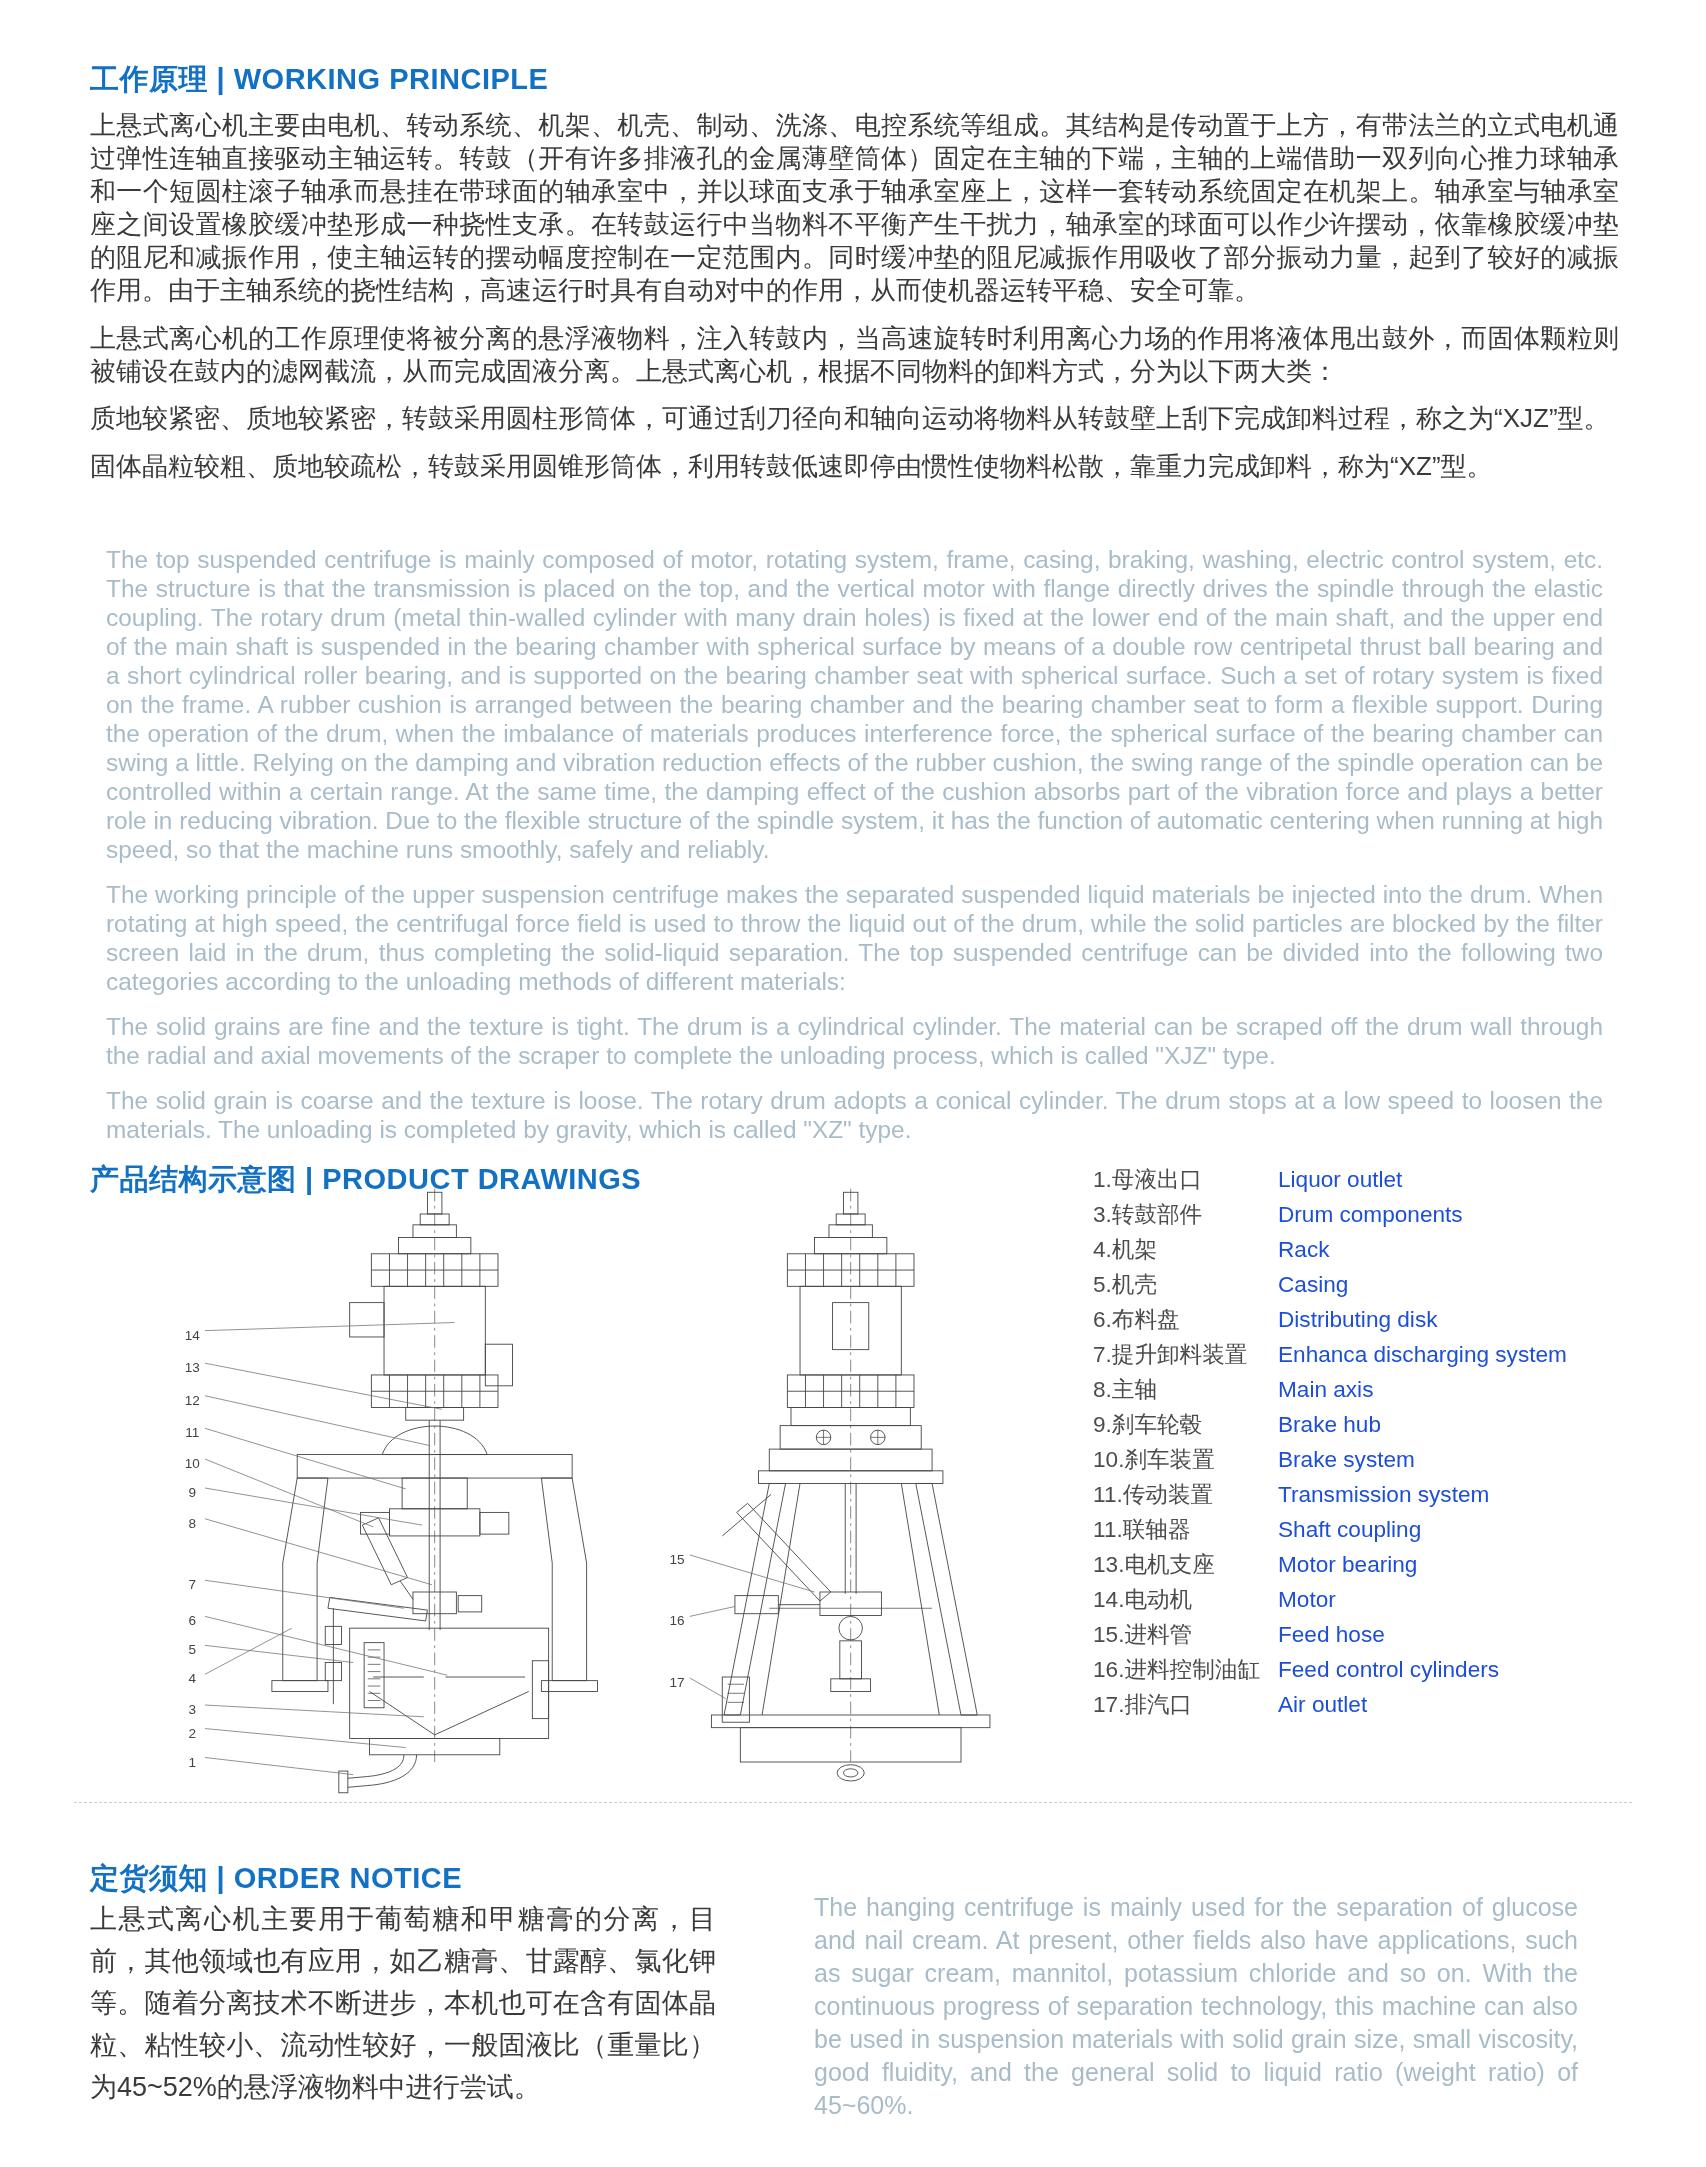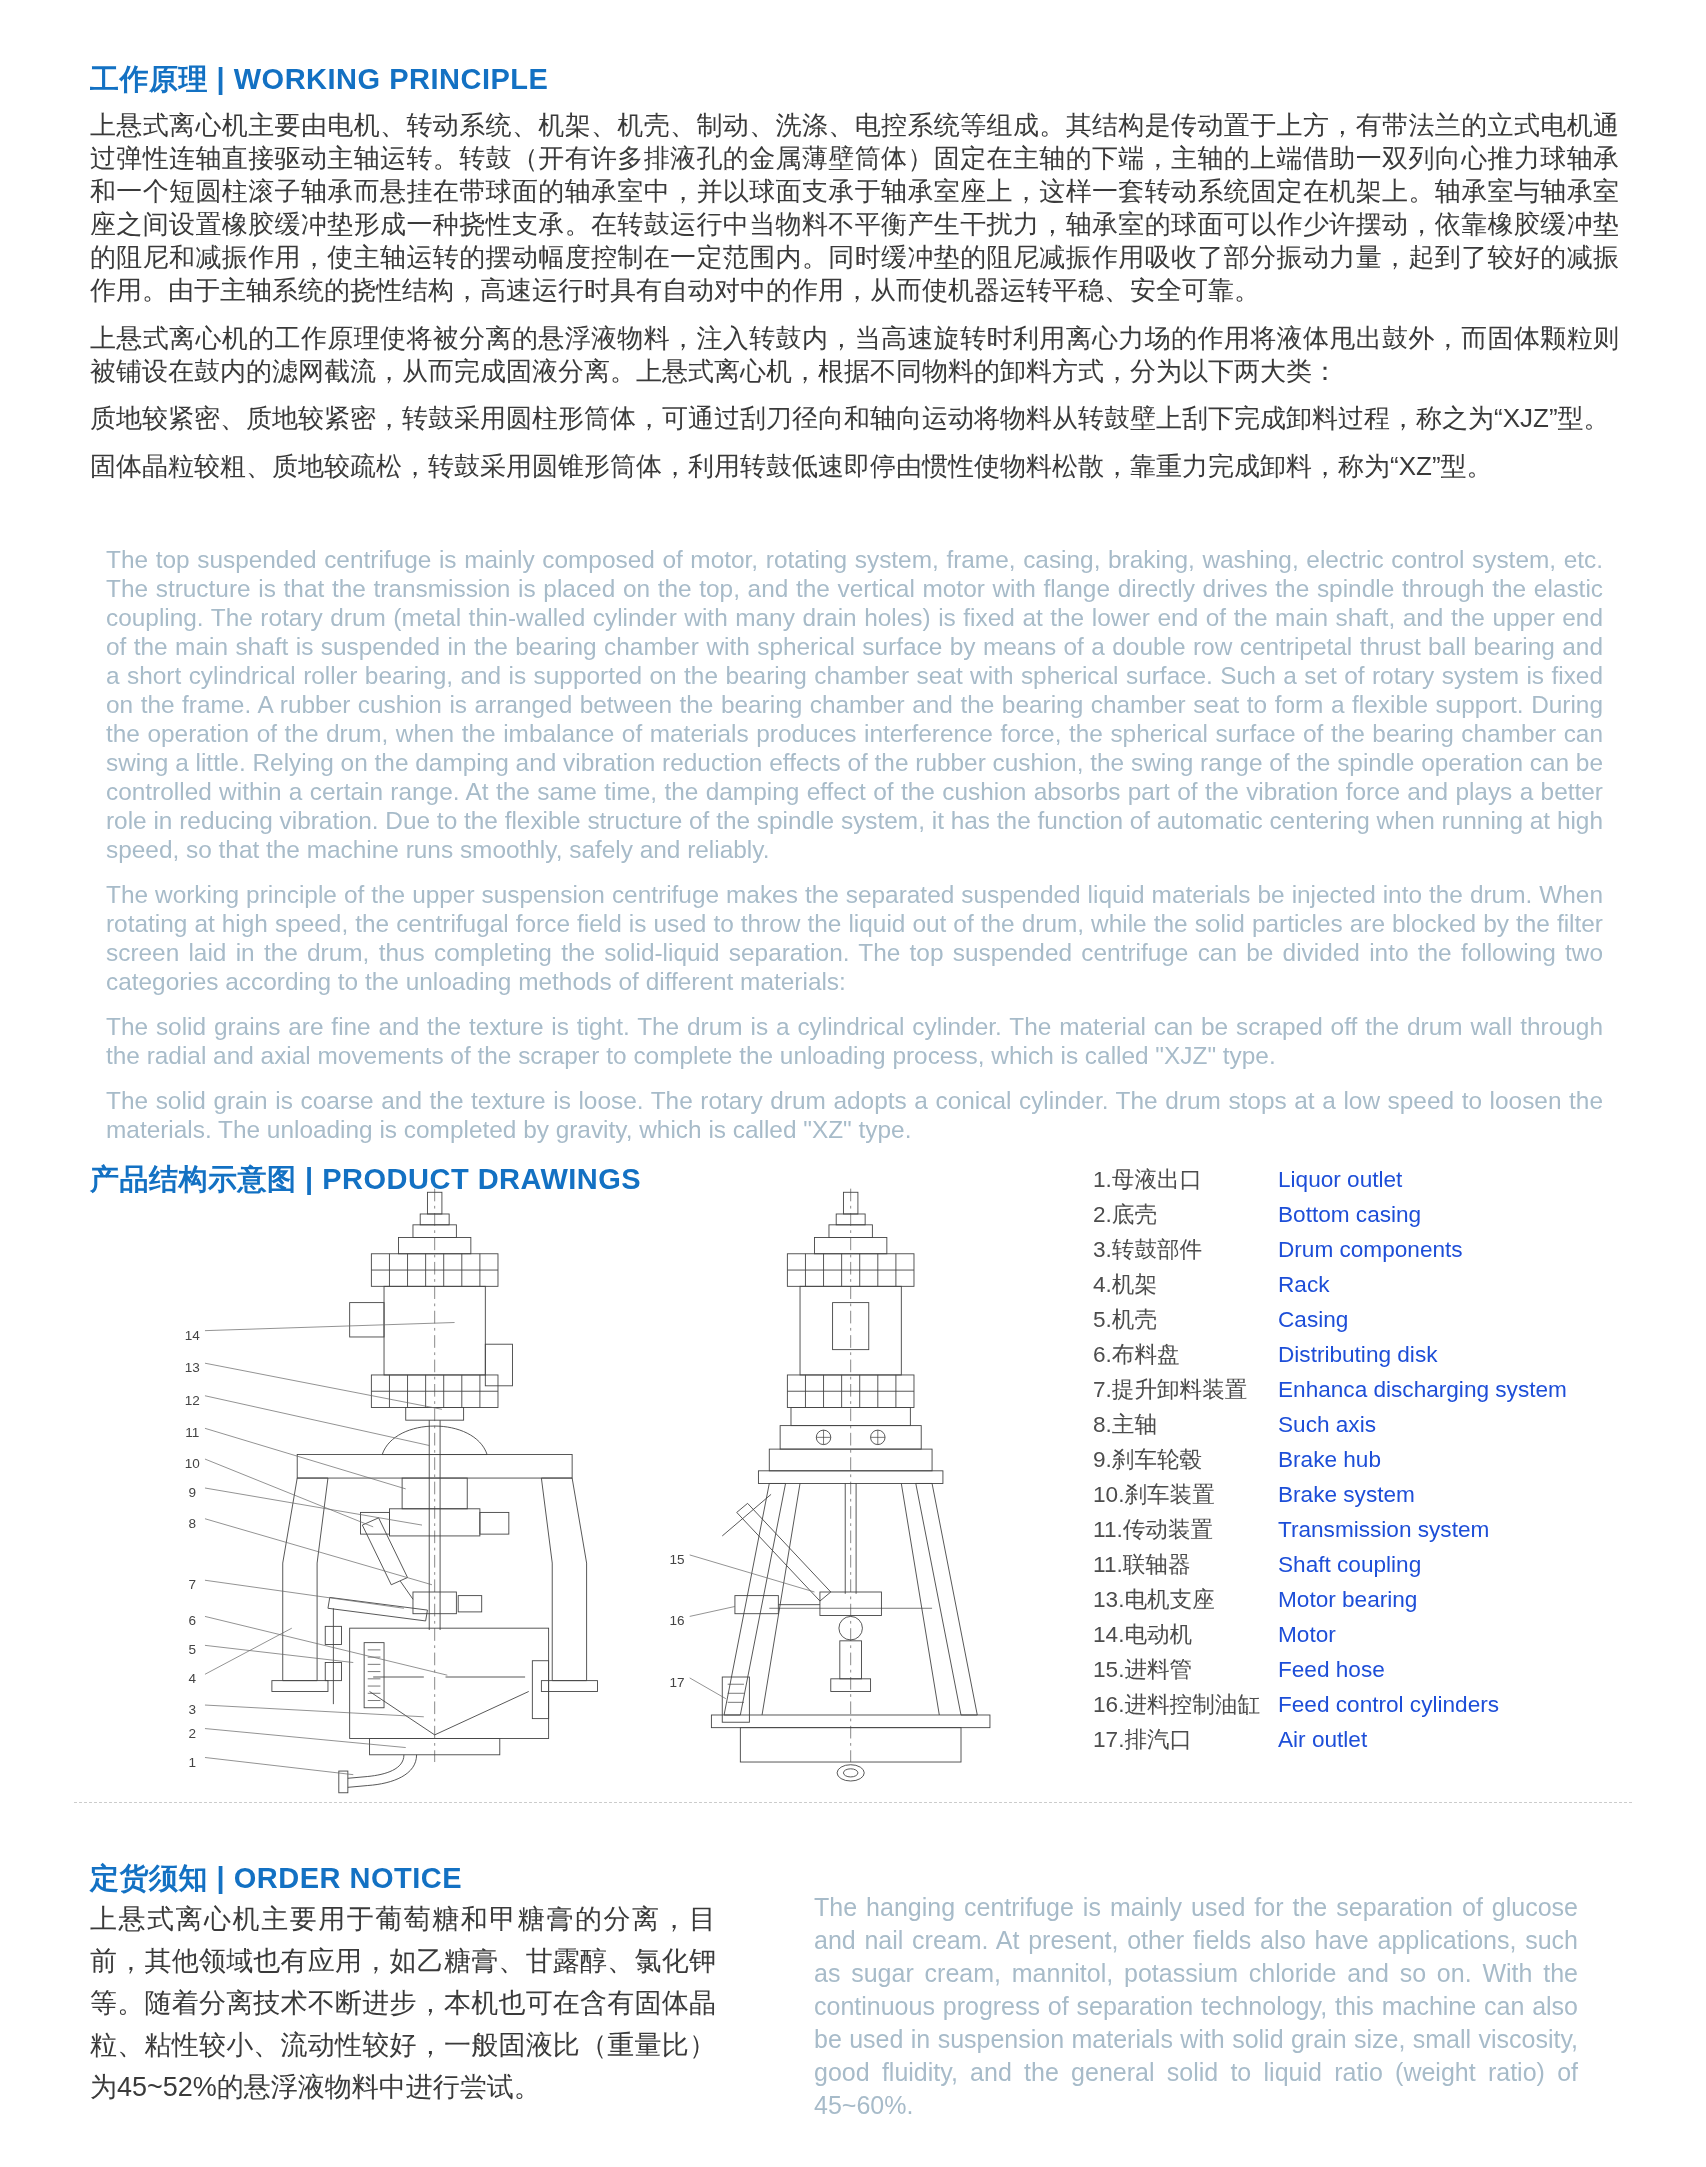--- a/index.html
+++ b/index.html
@@ -190,24 +190,20 @@
       <text x="598" y="565">17</text>
     </g>
   </svg>
 
   <div id="parts">
     <div class="part-row">
         <span class="part-zh">1.母液出口</span>
         <span class="part-en">Liquor outlet</span>
       </div>
     <div class="part-row">
-        <span class="part-zh">2.底壳</span>
-        <span class="part-en">Bottom casing</span>
-      </div>
-    <div class="part-row">
         <span class="part-zh">3.转鼓部件</span>
         <span class="part-en">Drum components</span>
       </div>
     <div class="part-row">
         <span class="part-zh">4.机架</span>
         <span class="part-en">Rack</span>
       </div>
     <div class="part-row">
         <span class="part-zh">5.机壳</span>
         <span class="part-en">Casing</span>
@@ -215,21 +211,21 @@
     <div class="part-row">
         <span class="part-zh">6.布料盘</span>
         <span class="part-en">Distributing disk</span>
       </div>
     <div class="part-row">
         <span class="part-zh">7.提升卸料装置</span>
         <span class="part-en">Enhanca discharging system</span>
       </div>
     <div class="part-row">
         <span class="part-zh">8.主轴</span>
-        <span class="part-en">Such axis</span>
+        <span class="part-en">Main axis</span>
       </div>
     <div class="part-row">
         <span class="part-zh">9.刹车轮毂</span>
         <span class="part-en">Brake hub</span>
       </div>
     <div class="part-row">
         <span class="part-zh">10.刹车装置</span>
         <span class="part-en">Brake system</span>
       </div>
     <div class="part-row">

